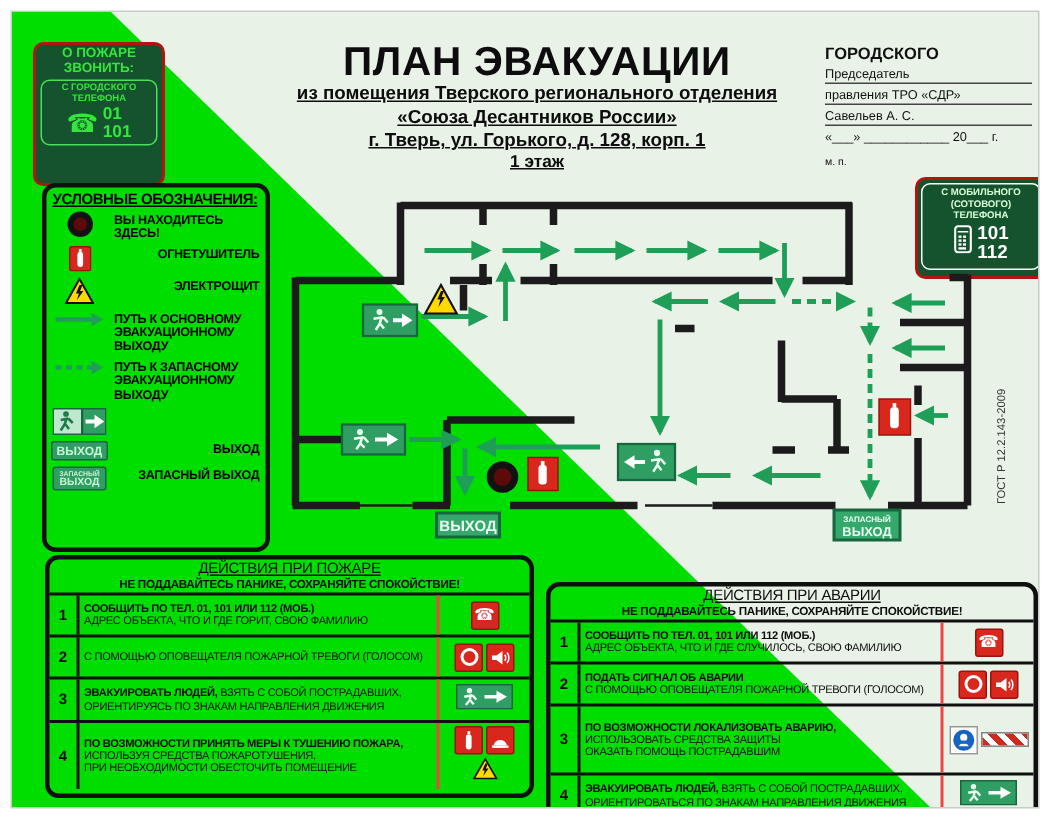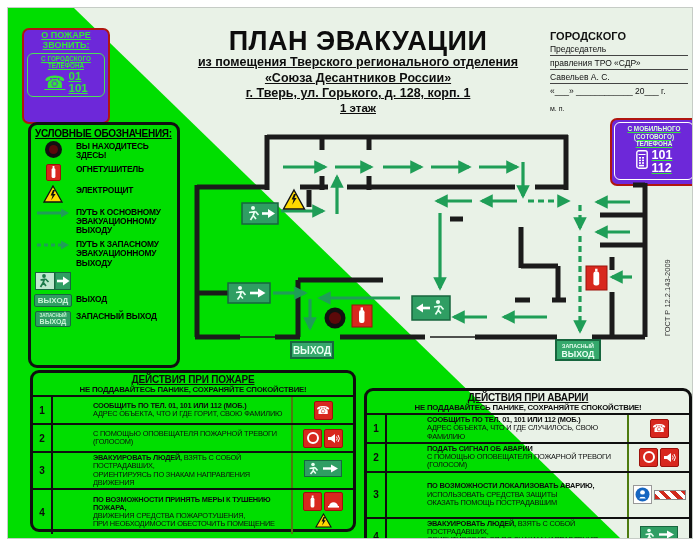--- a/index.html
+++ b/index.html
@@ -11,60 +11,60 @@
   .titleblock{left:170px;top:20px;width:360px;text-align:center;color:#0d0d0d;}
   .t-main{font-size:27px;font-weight:700;letter-spacing:.5px;line-height:1.0;}
   .t-sub{font-size:12.5px;font-weight:700;text-decoration:underline;line-height:1.25;}
   .t-floor{font-size:11.5px;font-weight:700;text-decoration:underline;}
   
   .approval{left:542px;top:22px;width:138px;color:#111;}
   .ap-h{font-size:11px;font-weight:700;}
   .ap-l{font-size:8.5px;border-bottom:1px solid #444;margin-top:2px;padding-bottom:1px;}
   .ap-stamp{font-size:7px;margin-top:8px;}
   
-  .redbox{background:#6d28d9;border-radius:7px;color:#35e53c;text-align:center;text-decoration:underline;}
+  .redbox{background:#14532d;border-radius:7px;color:#35e53c;text-align:center;}
   .citybox{left:14px;top:20px;width:84px;height:92px;border:2px solid #b01510;}
   .cb-l{font-size:9px;font-weight:700;line-height:1.15;}
   .cb-inner{margin:2px 3px 0 3px;border:1.5px solid #4ce05a;border-radius:6px;padding:1px 0 2px 0;}
   .cb-s{font-size:6.3px;font-weight:700;line-height:1.15;}
   .cb-row{display:flex;align-items:center;justify-content:center;gap:3px;margin-top:1px;}
   .cb-phone{font-size:17px;line-height:1;}
   .cb-nums{font-size:11.5px;font-weight:700;line-height:1.05;text-align:left;}
   .mobilebox{left:602px;top:110px;width:84px;height:64px;border:2px solid #b01510;}
   .mb-inner{margin:2px;border:1.5px solid #ffffff;border-radius:6px;height:54px;padding-top:2px;}
   .mb-l{font-size:6.4px;font-weight:700;color:#d9ffd9;line-height:1.2;}
   .mb-row{display:flex;align-items:center;justify-content:center;gap:4px;margin-top:1px;}
   .mb-nums{font-size:12.5px;font-weight:700;color:#ffffff;line-height:1.0;text-align:left;}
   
   .legend{left:20px;top:114px;width:152px;height:246px;border:3px solid #111;border-radius:9px;padding:3px 4px;box-sizing:border-box;color:#000;}
   .lg-title{font-size:10px;font-weight:700;text-decoration:underline;letter-spacing:-.3px;margin-bottom:2px;}
-  .lg-item{display:flex;align-items:flex-start;gap:5px;margin-bottom:4px;}
+  .lg-item{display:flex;align-items:flex-start;gap:5px;margin-bottom:4px;justify-content:space-between;}
   .lg-ic{width:36px;flex:0 0 36px;display:flex;justify-content:center;align-items:center;min-height:12px;}
   .lg-lb{font-size:8.4px;font-weight:700;line-height:1.08;letter-spacing:-.2px;padding-top:1px;}
   .dot-outer{width:17px;height:17px;border-radius:50%;background:#111;display:flex;align-items:center;justify-content:center;}
   .dot-inner{width:9px;height:9px;border-radius:50%;background:#5c0a0a;}
   .badge{background:#2F9E63;border:1.5px solid #17663e;color:#c9f3d6;font-weight:700;text-align:center;border-radius:2px;padding:1px 3px;}
   .badge1{font-size:8px;}
   .badge2l1{font-size:4.6px;line-height:1.1;}
   .badge2l2{font-size:7px;line-height:1.0;}
   
   .gost{left:655px;top:230px;width:16px;height:120px;writing-mode:vertical-rl;transform:rotate(180deg);font-size:7.5px;color:#333;text-align:center;}
   
   .plan{left:177px;top:120px;}
   
   .atable{border:3px solid #0f0f0f;border-radius:9px;color:#0d0d0d;box-sizing:border-box;}
   .fire{left:22px;top:362px;width:326px;height:162px;}
   .accident{left:356px;top:380px;width:328px;height:162px;}
   .th{border-bottom:2px solid #0f0f0f;text-align:center;padding:1px 2px;}
-  .th-t{font-size:10px;font-weight:700;text-decoration:underline;letter-spacing:-.2px;}
+  .th-t{font-size:10px;font-weight:400;text-decoration:underline;letter-spacing:-.2px;}
   .th-s{font-size:7.8px;font-weight:600;letter-spacing:-.2px;}
   .trow{display:flex;border-bottom:2px solid #0f0f0f;align-items:stretch;}
   .trow:last-child{border-bottom:none;}
   .tnum{flex:0 0 18px;border-right:2px solid #0f0f0f;display:flex;align-items:center;justify-content:center;font-size:10px;font-weight:700;}
-  .ttxt{flex:1;border-right:2px solid #4d7c0f;padding:1px 3px;display:flex;flex-direction:column;justify-content:center;margin-left:37px;}
+  .ttxt{flex:1;border-right:2px solid #ef4444;padding:1px 3px;display:flex;flex-direction:column;justify-content:center;}
   .ln{font-size:7.4px;line-height:1.12;letter-spacing:-.2px;}
   .ln b{font-weight:700;}
   .tic{flex:0 0 58px;display:flex;flex-wrap:wrap;gap:2px;align-items:center;justify-content:center;align-content:center;padding:1px;}
   .r1{min-height:26px;} .r2{min-height:26px;} .r3f{min-height:27px;} .r4f{min-height:44px;}
   .r3a{min-height:44px;} .r4a{min-height:27px;}
   .icsq{width:17px;height:17px;background:#D8281E;border:1px solid #9c120c;border-radius:2px;display:flex;align-items:center;justify-content:center;}
   .icsq .ph{color:#fff;font-size:11px;line-height:1;}
   .ring{width:8px;height:8px;border:2.5px solid #fff;border-radius:50%;}
   .tape{width:30px;height:8px;border:1px solid #888;background:repeating-linear-gradient(45deg,#d02a1e 0 4px,#ffffff 4px 8px);}
   .maskic{width:17px;height:17px;background:#fff;border:1px solid #999;display:flex;align-items:center;justify-content:center;}
@@ -384,21 +384,21 @@
               </g>
               <line x1="19" y1="8.5" x2="28" y2="8.5" stroke="#fff" stroke-width="2.4"></line>
               <polygon points="27,4.5 34,8.5 27,12.5" fill="#fff"></polygon>
             </svg></span>
       </div>
     </div>
     <div class="trow r4f">
       <div class="tnum">4</div>
       <div class="ttxt">
           <div class="ln"><b>ПО ВОЗМОЖНОСТИ ПРИНЯТЬ МЕРЫ К ТУШЕНИЮ ПОЖАРА,</b><span></span></div>
-          <div class="ln"><span>ДВИЖЕНИЯ СРЕДСТВА ПОЖАРОТУШЕНИЯ,</span></div>
+          <div class="ln"><span>ИСПОЛЬЗУЯ СРЕДСТВА ПОЖАРОТУШЕНИЯ,</span></div>
           <div class="ln"><span>ПРИ НЕОБХОДИМОСТИ ОБЕСТОЧИТЬ ПОМЕЩЕНИЕ</span></div>
         </div>
       <div class="tic">
         <span class="icsq">
             <svg width="9" height="13" viewBox="0 0 9 13">
               <rect x="2.6" y="2.6" width="3.8" height="10" rx="1.6" fill="#fff"></rect>
               <rect x="3.7" y="0.5" width="1.8" height="2.2" fill="#fff"></rect>
             </svg>
           </span>
         <span class="icsq">

